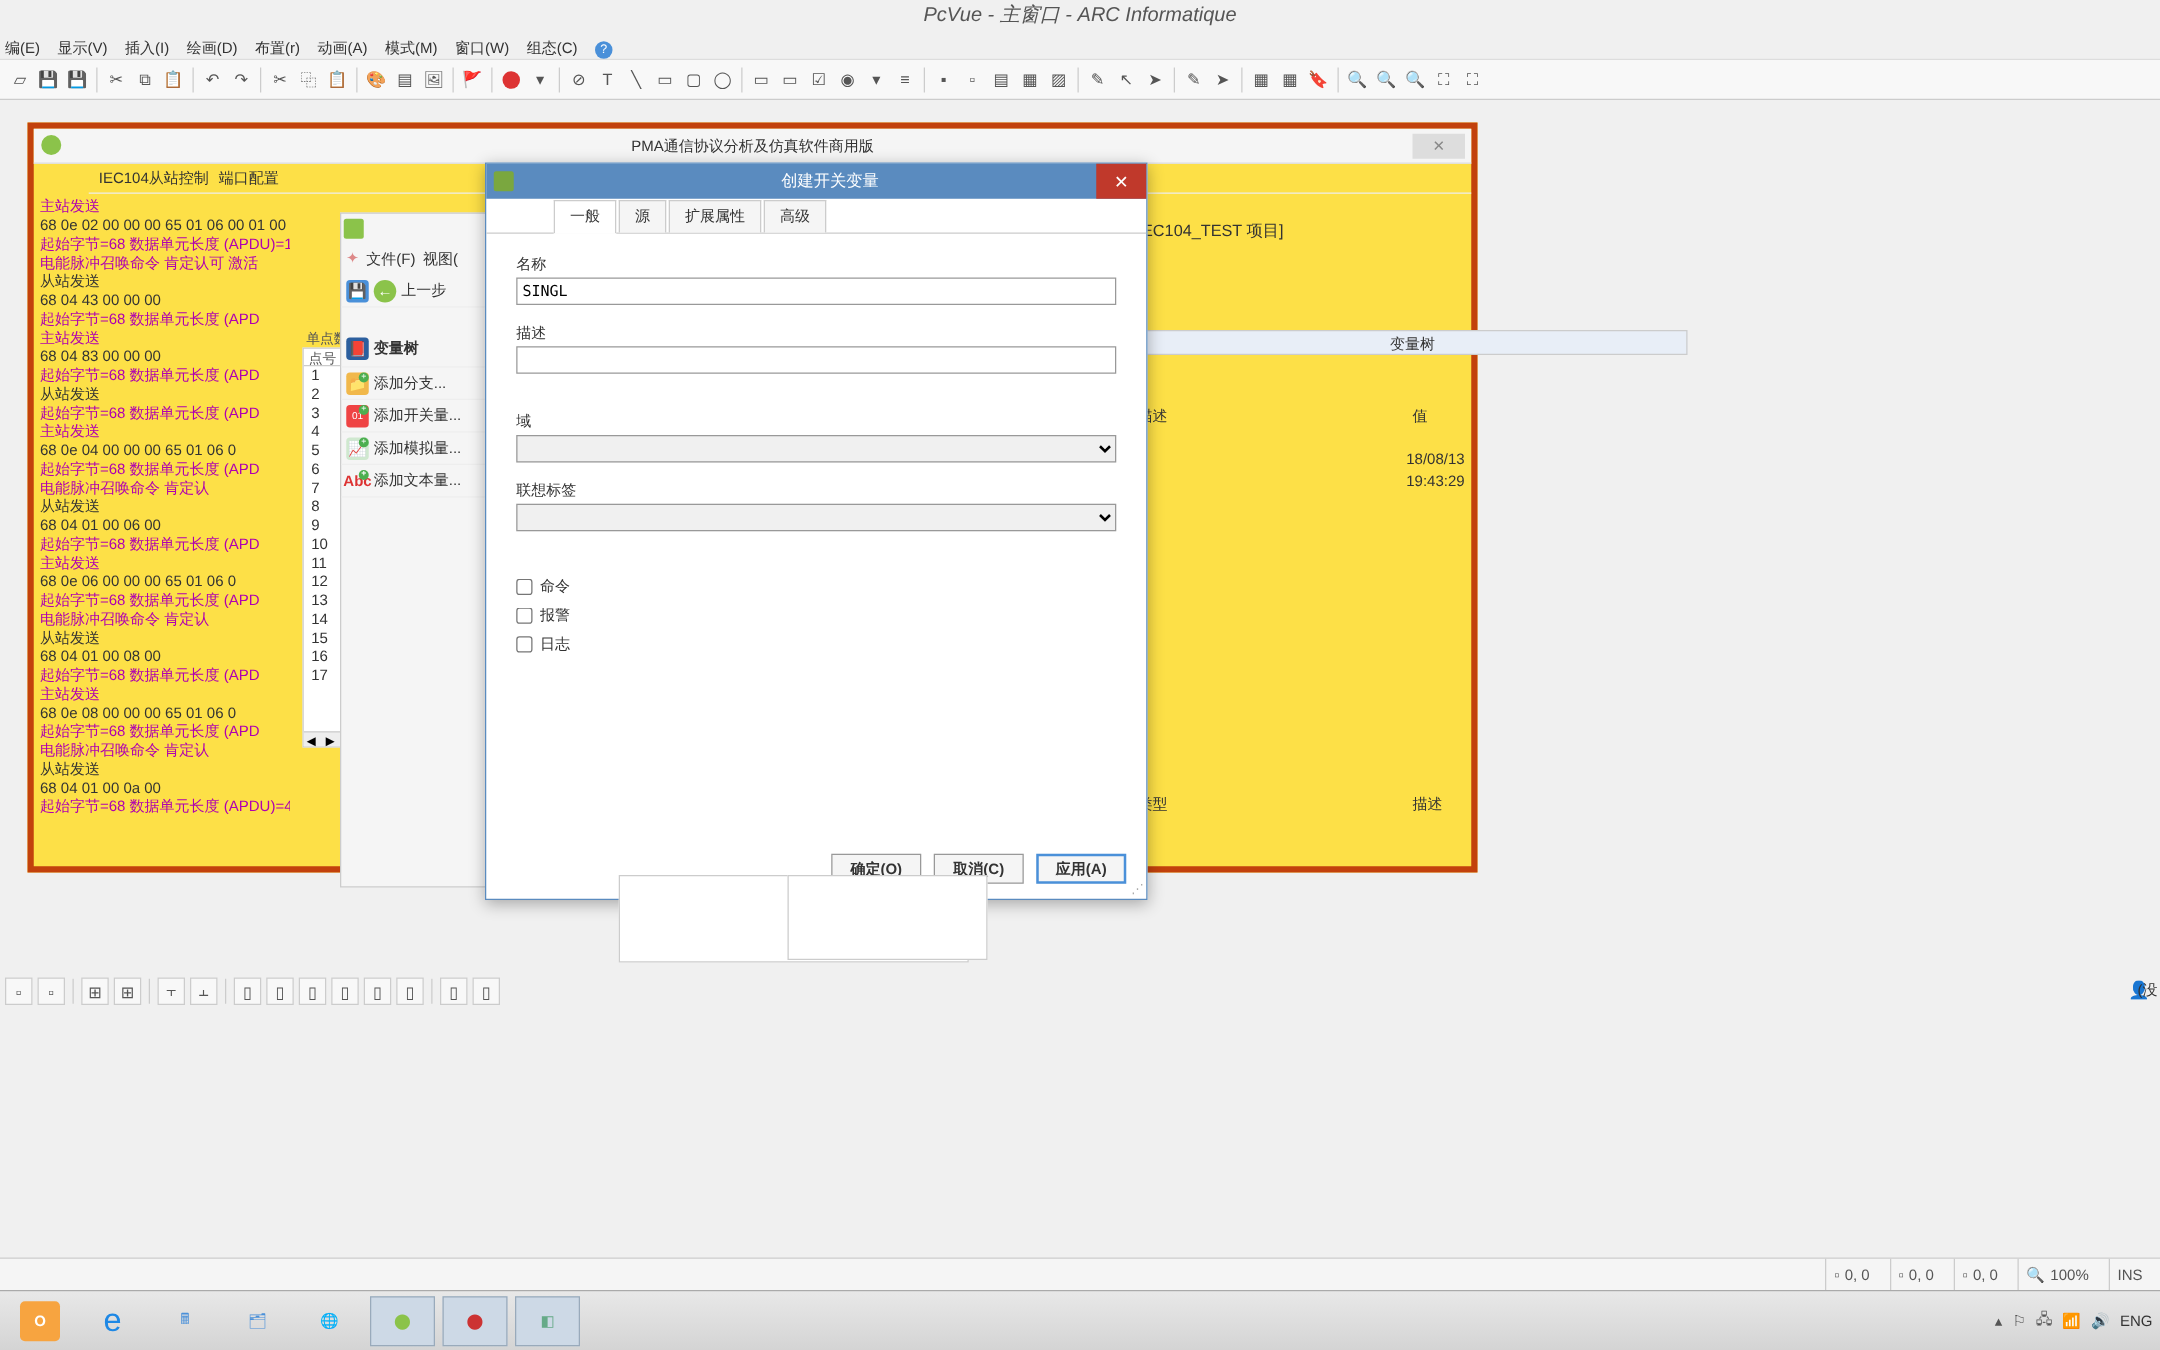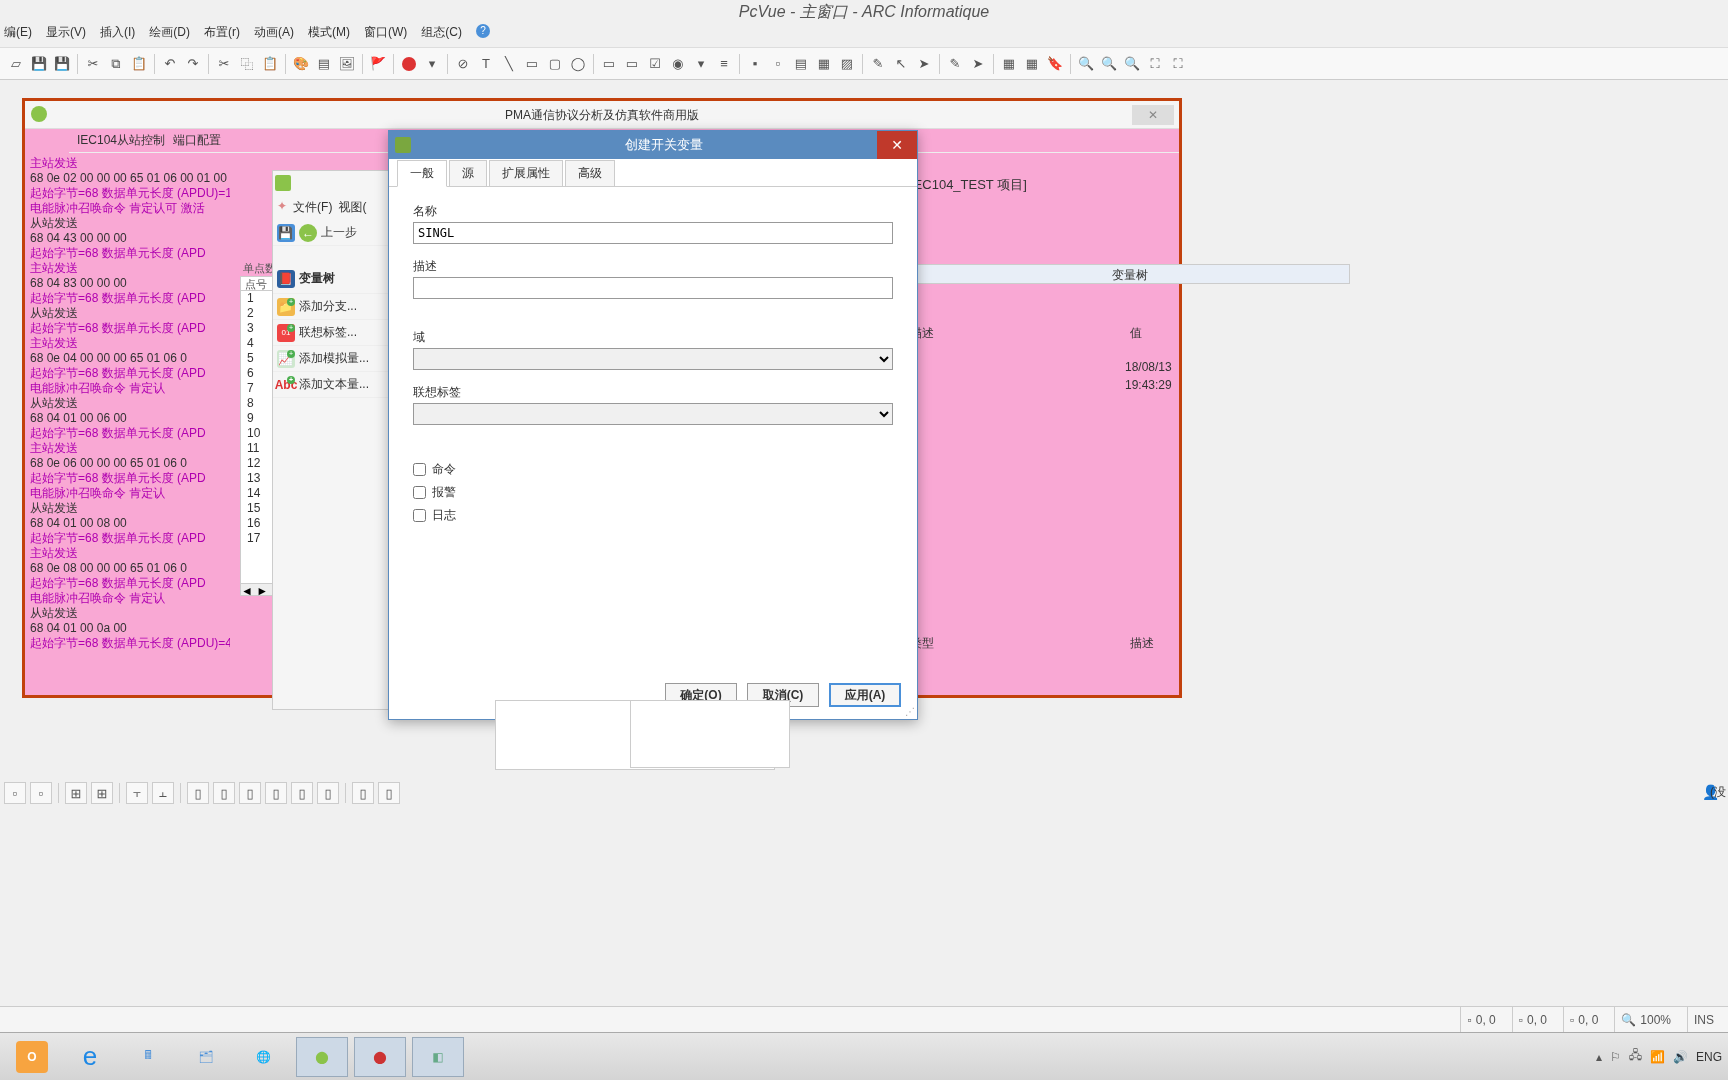--- a/index.html
+++ b/index.html
@@ -1,27 +1,27 @@
 <!DOCTYPE html>
 <html><head>
 <meta charset="utf-8">
 <style>
 *{box-sizing:border-box;margin:0;padding:0;font-family:"Microsoft YaHei",SimSun,sans-serif;font-size:12px;}
 body{background:#f0f0f0;width:1728px;height:1080px;position:relative;overflow:hidden;}
 .main-title{position:absolute;top:2px;left:0;right:0;text-align:center;color:#555;font-size:16px;font-style:italic;}
-.menubar{position:absolute;top:24px;left:0;right:0;height:24px;display:flex;gap:14px;padding-left:4px;align-items:flex-start;color:#333;border-bottom:1px solid #ddd;}
+.menubar{position:absolute;top:24px;left:0;right:0;height:24px;display:flex;gap:14px;padding-left:4px;align-items:flex-end;color:#333;border-bottom:1px solid #ddd;}
 .menubar span{cursor:default;}
 .help-icon{width:14px;height:14px;border-radius:50%;background:#4a90d9;color:#fff;text-align:center;line-height:14px;font-size:10px;}
 .toolbar{position:absolute;top:48px;left:0;right:0;height:32px;background:#f8f8f8;border-bottom:1px solid #ccc;display:flex;align-items:center;padding:2px 6px;gap:3px;}
 .tb-btn{width:20px;height:20px;border:1px solid transparent;display:inline-flex;align-items:center;justify-content:center;font-size:13px;color:#555;}
 .tb-sep{width:1px;height:20px;background:#ccc;margin:0 2px;}
 .red-circle{width:14px;height:14px;border-radius:50%;background:#d33;display:inline-block;}
 
 
-.pma-window{position:absolute;top:98px;left:22px;width:1160px;height:600px;background:#f9a8d4;border:3px solid #c2410c;}
+.pma-window{position:absolute;top:98px;left:22px;width:1160px;height:600px;background:#fde047;border:5px solid #c2410c;}
 .pma-title{height:28px;background:#f5f5f5;border-bottom:1px solid #ddd;text-align:center;line-height:28px;color:#333;position:relative;}
 .pma-title .icon{position:absolute;left:6px;top:5px;width:16px;height:16px;border-radius:50%;background:#8bc34a;}
 .pma-close{position:absolute;right:5px;top:4px;width:42px;height:20px;background:#ddd;color:#888;text-align:center;line-height:20px;}
 .pma-tabs{height:24px;display:flex;padding-left:8px;gap:8px;align-items:center;border-bottom:1px solid #eee;color:#333;margin-left:44px;}
 .log-area{position:absolute;top:55px;left:5px;width:200px;bottom:5px;overflow:hidden;font-size:11px;line-height:15px;color:#333;font-family:SimSun,monospace;}
 .log-area div{white-space:nowrap;overflow:hidden;}
 .log-magenta{color:#b000b0;}
 .num-panel{position:absolute;top:255px;left:215px;width:50px;height:320px;border:1px solid #ccc;background:#fff;}
 .num-header{height:14px;border-bottom:1px solid #ccc;font-size:11px;padding-left:4px;color:#555;}
 .num-list{font-size:11px;line-height:15px;padding-left:6px;color:#333;}
@@ -52,21 +52,21 @@
 .right-lower .col{flex:1;}
 
 
 .dialog{position:absolute;top:130px;left:388px;width:530px;height:590px;background:#fff;border:1px solid #5a8bbf;box-shadow:0 3px 12px rgba(0,0,0,.3);}
 .dlg-title{height:28px;background:#5a8bbf;color:#fff;display:flex;align-items:center;position:relative;}
 .dlg-title-txt{flex:1;text-align:center;font-size:13px;}
 .dlg-close{position:absolute;right:0;top:0;width:40px;height:28px;background:#c0392b;color:#fff;text-align:center;line-height:28px;font-size:14px;}
 .dlg-icon{width:16px;height:16px;margin-left:6px;background:#7aa73f;border-radius:2px;}
 .dlg-tabs{height:28px;display:flex;border-bottom:1px solid #ccc;padding-left:8px;align-items:flex-end;}
 .dlg-tab{padding:4px 12px;border:1px solid #ccc;border-bottom:none;margin-right:2px;background:#f5f5f5;color:#333;}
-.dlg-tab.active{background:#fff;border-bottom:1px solid #fff;position:relative;top:1px;}
+.dlg-tab.active{background:#fff;border-bottom:1px solid #fff;position:relative;top:1px;margin-left:46px;}
 .dlg-body{padding:16px 24px;}
 .field{margin-bottom:14px;}
 .field label{display:block;color:#333;margin-bottom:2px;}
 .field input,.field select{width:100%;height:22px;border:1px solid #999;padding:4px 4px;background:#fff;font-family:Consolas,monospace;}
 .field select{background:#f0f0f0;}
 .chk{display:flex;align-items:center;gap:6px;margin:6px 0;color:#333;}
 .chk input{width:13px;height:13px;}
 .dlg-footer{position:absolute;bottom:12px;right:16px;display:flex;gap:10px;}
 .dlg-btn{width:72px;height:24px;border:1px solid #999;background:#f5f5f5;color:#333;font-weight:bold;}
 .dlg-btn.primary{border:2px solid #4a90d9;}
@@ -267,21 +267,21 @@
   <div class="helper-row big">
     <span class="hi book">📕</span>
     <span>变量树</span>
   </div>
   <div class="helper-row">
     <span class="hi folder" style="position:relative;">📁<span class="plus">+</span></span>
     <span>添加分支...</span>
   </div>
   <div class="helper-row">
     <span class="hi switch" style="position:relative;">01<span class="plus">+</span></span>
-    <span>联想标签...</span>
+    <span>添加开关量...</span>
   </div>
   <div class="helper-row">
     <span class="hi analog" style="position:relative;">📈<span class="plus">+</span></span>
     <span>添加模拟量...</span>
   </div>
   <div class="helper-row">
     <span class="hi text" style="position:relative;">Abc<span class="plus">+</span></span>
     <span>添加文本量...</span>
   </div>
 </div>

